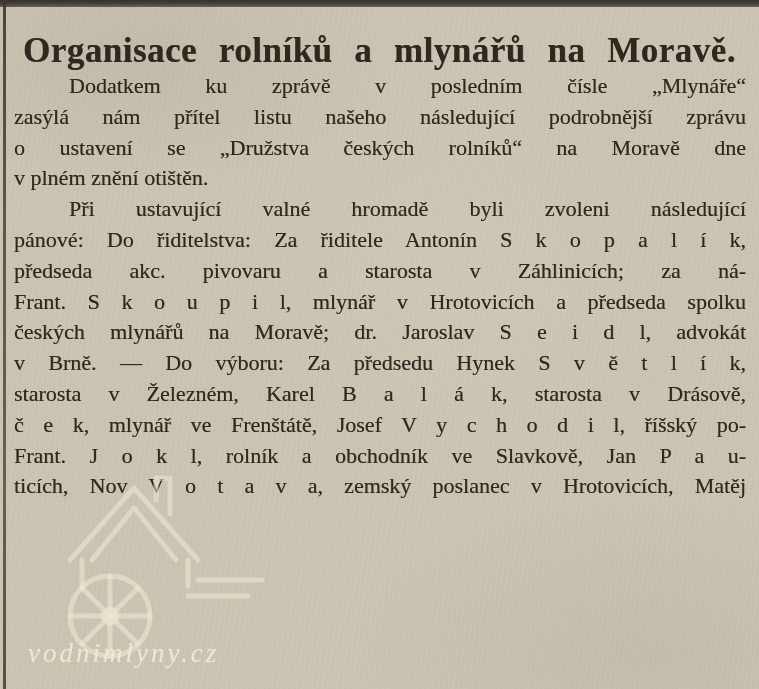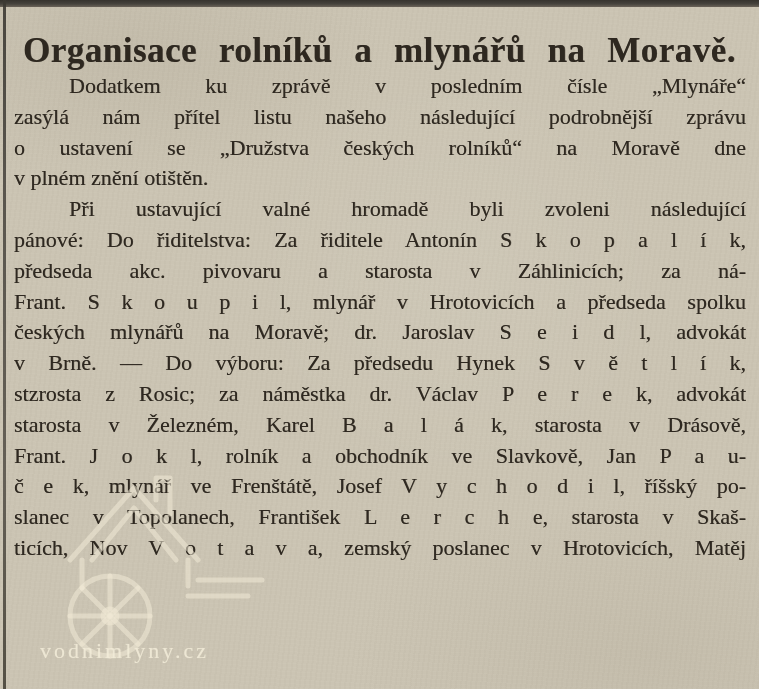--- a/index.html
+++ b/index.html
@@ -47,25 +47,26 @@
     overflow:hidden;
     text-shadow:0.35px 0.35px 0.5px rgba(40,33,25,.5);
   }
   .tline.indent{text-indent:55px;}
   .tline.end{text-align-last:left;}
   .watermark-logo{
     position:absolute;left:52px;top:448px;
     pointer-events:none;
   }
   .watermark-text{
-    position:absolute;left:40px;top:638px;
-    font-size:22px;letter-spacing:3px;
+    position:absolute;left:28px;top:638px;
+    font-size:27px;letter-spacing:3px;
     color:var(--watermark_rgba,rgba(242,236,216,0.78));
     text-shadow:0 0 1px rgba(255,250,230,.35);
     pointer-events:none;
+    font-style:italic;
   }
 </style>
 </head>
 <body>
 
 <div class="scan">
 
   <div class="top-edge"></div>
   <div class="column-rule"></div>
 
@@ -75,25 +76,23 @@
     <div class="tline indent">Dodatkem ku zprávě v posledním čísle „Mlynáře“</div>
     <div class="tline">zasýlá nám přítel listu našeho následující podrobnější zprávu</div>
     <div class="tline">o ustavení se „Družstva českých rolníků“ na Moravě dne</div>
     <div class="tline end">v plném znění otištěn.</div>
     <div class="tline indent">Při ustavující valné hromadě byli zvoleni následující</div>
     <div class="tline">pánové: Do řiditelstva: Za řiditele Antonín S k o p a l í k,</div>
     <div class="tline">předseda akc. pivovaru a starosta v Záhlinicích; za ná-</div>
     <div class="tline">Frant. S k o u p i l, mlynář v Hrotovicích a předseda spolku</div>
     <div class="tline">českých mlynářů na Moravě; dr. Jaroslav S e i d l, advokát</div>
     <div class="tline">v Brně. — Do výboru: Za předsedu Hynek S v ě t l í k,</div>
-    <div class="tline">stzrosta z Rosic; za náměstka dr. Václav P e r e k, advokát</div>
     <div class="tline">starosta v Železném, Karel B a l á k, starosta v Drásově,</div>
+    <div class="tline">č e k, mlynář ve Frenštátě, Josef V y c h o d i l, říšský po-</div>
     <div class="tline">Frant. J o k l, rolník a obchodník ve Slavkově, Jan P a u-</div>
-    <div class="tline">č e k, mlynář ve Frenštátě, Josef V y c h o d i l, říšský po-</div>
-    <div class="tline">slanec v Topolanech, František L e r c h e, starosta v Skaš-</div>
     <div class="tline">ticích, Nov V o t a v a, zemský poslanec v Hrotovicích, Matěj</div>
   </div>
 
   <svg class="watermark-logo" width="215" height="235" viewBox="0 0 215 235" fill="none">
     <g stroke="rgba(240,234,214,0.55)" stroke-width="5" fill="none" stroke-linecap="round" stroke-linejoin="round">
       <path d="M18 112 L82 40 L146 112"></path>
       <path d="M40 112 L82 60 L124 112"></path>
       <path d="M104 52 L104 30 L118 30 L118 66"></path>
       <path d="M30 112 L30 140"></path>
       <path d="M136 112 L136 138"></path>

